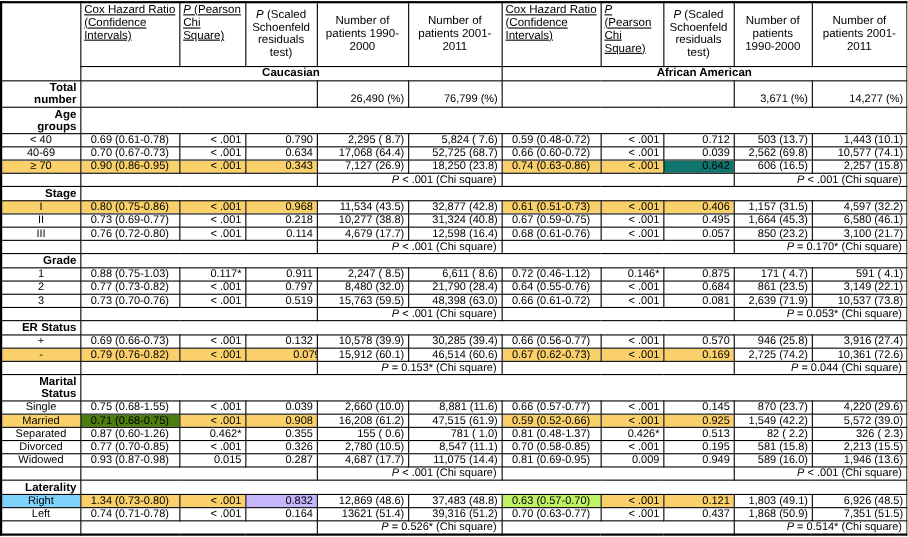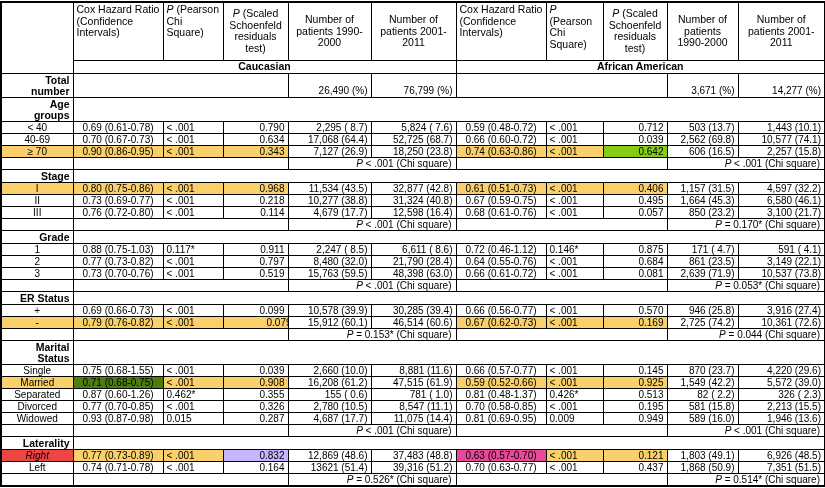--- a/index.html
+++ b/index.html
@@ -4,28 +4,28 @@
 <style>
   html,body { margin:0; padding:0; background:#fff; }
   body { font-family:"Liberation Sans", sans-serif; color:#000; }
   .wrap { width:825px; height:488px; box-sizing:border-box; padding:1px 0 0 0; background:#fff; overflow:hidden; }
   table { border-collapse:collapse; table-layout:fixed; width:824px; border:2px solid #000; }
   td { border:1px solid #000; font-size:10px; line-height:11px; padding:0 3px; overflow:hidden; vertical-align:middle; box-sizing:border-box; }
   .h58 { height:58px; } .h24 { height:24px; } .h13 { height:13px;padding-left:44px; } .h12 { height:12px; }
   .hc { font-size:10.5px; line-height:11.5px; }
   .hleft { text-align:left; vertical-align:top; padding-top:1px; }
   .hcenter { text-align:center; }
-  .u { }
+  .u { text-decoration:underline; }
   .i { font-style:italic; }
   .b { font-weight:normal; }
   .race { font-weight:bold; text-align:center; font-size:10.5px; }
   .seclabel { font-weight:bold; font-size:10.5px; line-height:11px; text-align:right; vertical-align:top; white-space:pre-line; padding-top:1px; }
   .rlabel { text-align:center; }
   .hr { text-align:center; white-space:pre; }
-  .pv { text-align:left;margin-top:40px; }
+  .pv { text-align:right;margin-top:40px; }
   .sch { text-align:right; }
   .num { text-align:right; white-space:pre; }
   .pfoot { text-align:right; white-space:pre; padding-right:4px; }
   .vb { vertical-align:bottom; padding-bottom:1px; }
 </style>
 </head>
 <body>
 
 <div class="wrap">
 <table>
@@ -107,21 +107,21 @@
 </tr>
 <tr class="h12">
   <td class="rlabel hl" style="background: rgb(249, 208, 106);">≥ 70</td>
   <td class="hr hl" style="background: rgb(249, 208, 106);">0.90 (0.86-0.95)</td>
   <td class="pv hl" style="background: rgb(249, 208, 106);">&lt; .001</td>
   <td class="sch hl" style="background: rgb(249, 208, 106);">0.343</td>
   <td class="num">7,127 (26.9)</td>
   <td class="num">18,250 (23.8)</td>
   <td class="hr hl" style="background: rgb(249, 208, 106);">0.74 (0.63-0.86)</td>
   <td class="pv hl" style="background: rgb(249, 208, 106);">&lt; .001</td>
-  <td class="sch hl" style="background: #84cc16; margin-top: 20px;">0.642</td>
+  <td class="sch hl" style="background: #0f766e; margin-top: 20px;">0.642</td>
   <td class="num">606 (16.5)</td>
   <td class="num">2,257 (15.8)</td>
 </tr>
 <tr class="h12">
   <td></td>
   <td colspan="3"></td>
   <td class="pfoot" colspan="2"><span class="i">P</span><span> &lt; </span><span>.001</span><span> (Chi square)</span></td>
   <td colspan="3"></td>
   <td class="pfoot" colspan="2"><span class="i">P</span><span> &lt; </span><span>.001</span><span> (Chi square)</span></td>
 </tr>
@@ -229,21 +229,21 @@
 </tr>
 
 <tr class="h13">
   <td class="seclabel">ER Status</td>
   <td colspan="10"></td>
 </tr>
 <tr class="h12">
   <td class="rlabel">+</td>
   <td class="hr">0.69 (0.66-0.73)</td>
   <td class="pv">&lt; .001</td>
-  <td class="sch">0.099</td>
+  <td class="sch">0.132</td>
   <td class="num">10,578 (39.9)</td>
   <td class="num">30,285 (39.4)</td>
   <td class="hr">0.66 (0.56-0.77)</td>
   <td class="pv">&lt; .001</td>
   <td class="sch">0.570</td>
   <td class="num">946 (25.8)</td>
   <td class="num">3,916 (27.4)</td>
 </tr>
 <tr class="h12">
   <td class="rlabel hl" style="background: rgb(249, 208, 106);">-</td>
@@ -342,27 +342,27 @@
   <td class="pfoot" colspan="2"><span class="i">P</span><span> &lt; </span><span>.001</span><span> (Chi square)</span></td>
   <td colspan="3"></td>
   <td class="pfoot" colspan="2"><span class="i">P</span><span> &lt; </span><span>.001</span><span> (Chi square)</span></td>
 </tr>
 
 <tr class="h13">
   <td class="seclabel">Laterality</td>
   <td colspan="10"></td>
 </tr>
 <tr class="h12">
-  <td class="rlabel hl" style="background: #ef4444; font-style: italic;">Right</td>
-  <td class="hr hl" style="background: rgb(249, 208, 106);">0.77 (0.73-0.89)</td>
+  <td class="rlabel hl" style="background: #7dd3fc;">Right</td>
+  <td class="hr hl" style="background: rgb(249, 208, 106);">1.34 (0.73-0.80)</td>
   <td class="pv hl" style="background: rgb(249, 208, 106);">&lt; .001</td>
   <td class="sch hl" style="background: #c4b5fd;">0.832</td>
   <td class="num">12,869 (48.6)</td>
   <td class="num">37,483 (48.8)</td>
-  <td class="hr hl" style="background: #ec4899; margin-left: 16px;">0.63 (0.57-0.70)</td>
+  <td class="hr hl" style="background: #bef264; margin-left: 16px;">0.63 (0.57-0.70)</td>
   <td class="pv hl" style="background: rgb(249, 208, 106);">&lt; .001</td>
   <td class="sch hl" style="background: rgb(249, 208, 106);">0.121</td>
   <td class="num">1,803 (49.1)</td>
   <td class="num">6,926 (48.5)</td>
 </tr>
 <tr class="h12">
   <td class="rlabel">Left</td>
   <td class="hr">0.74 (0.71-0.78)</td>
   <td class="pv">&lt; .001</td>
   <td class="sch">0.164</td>

